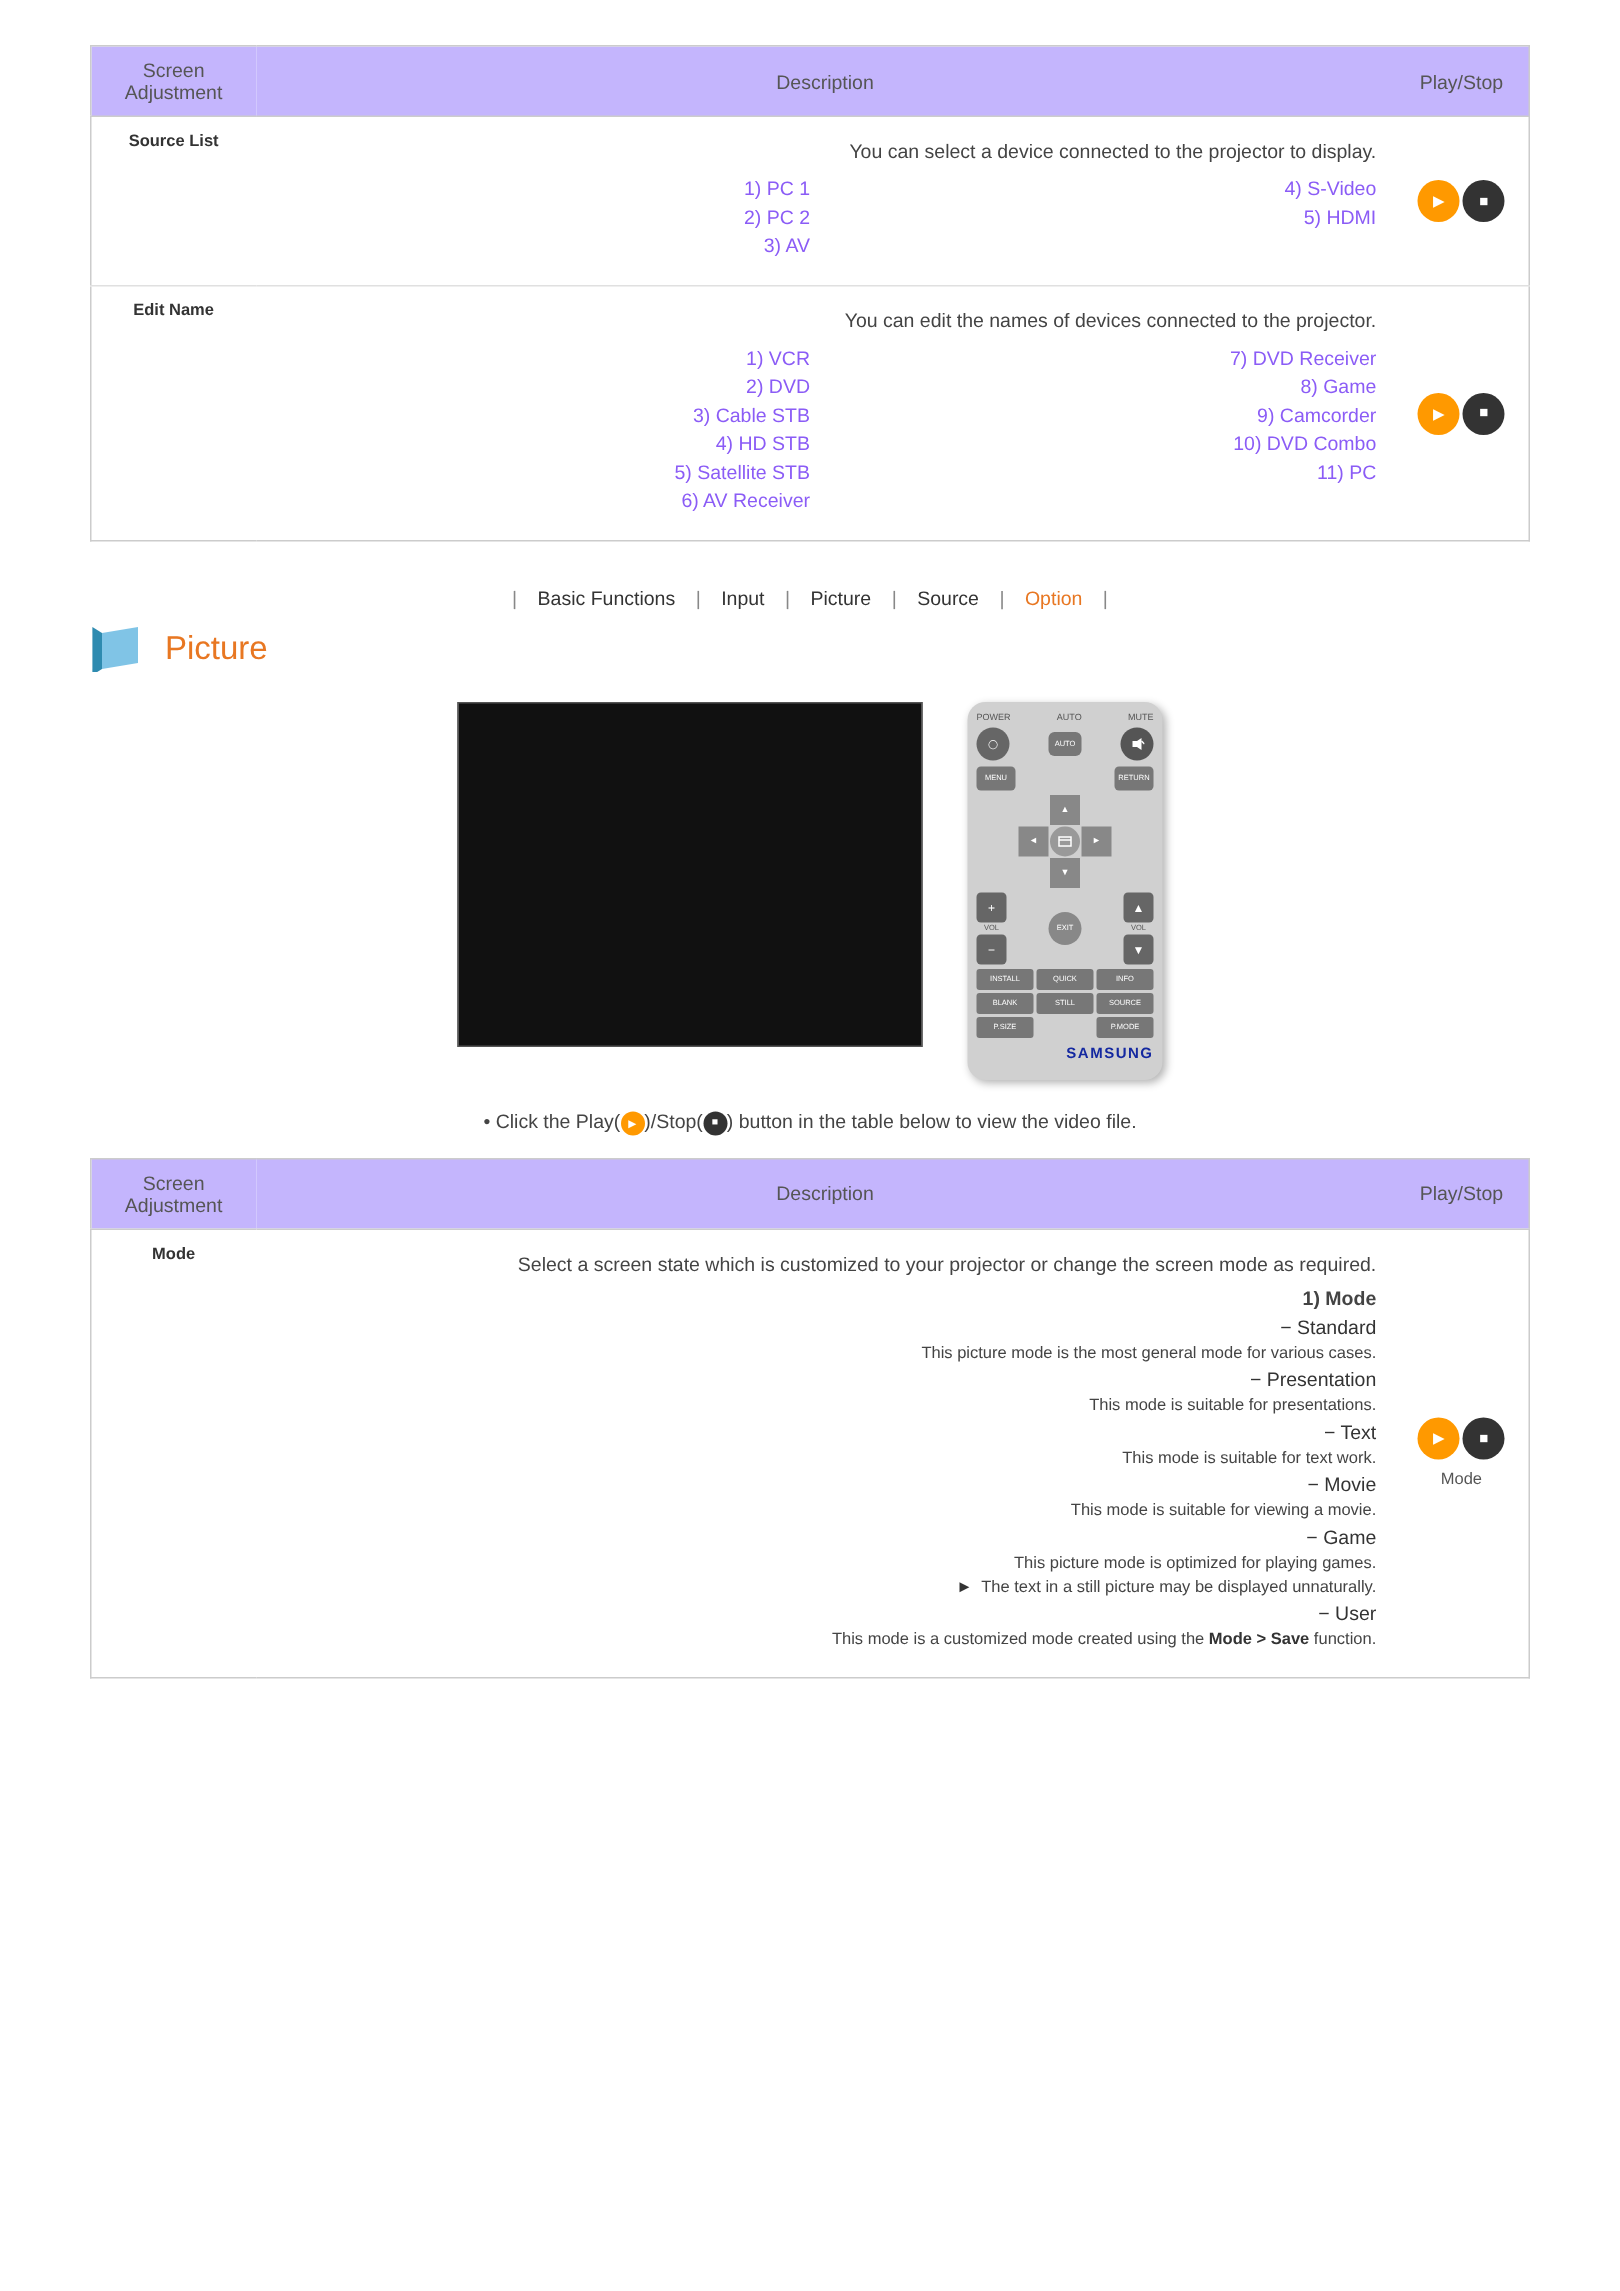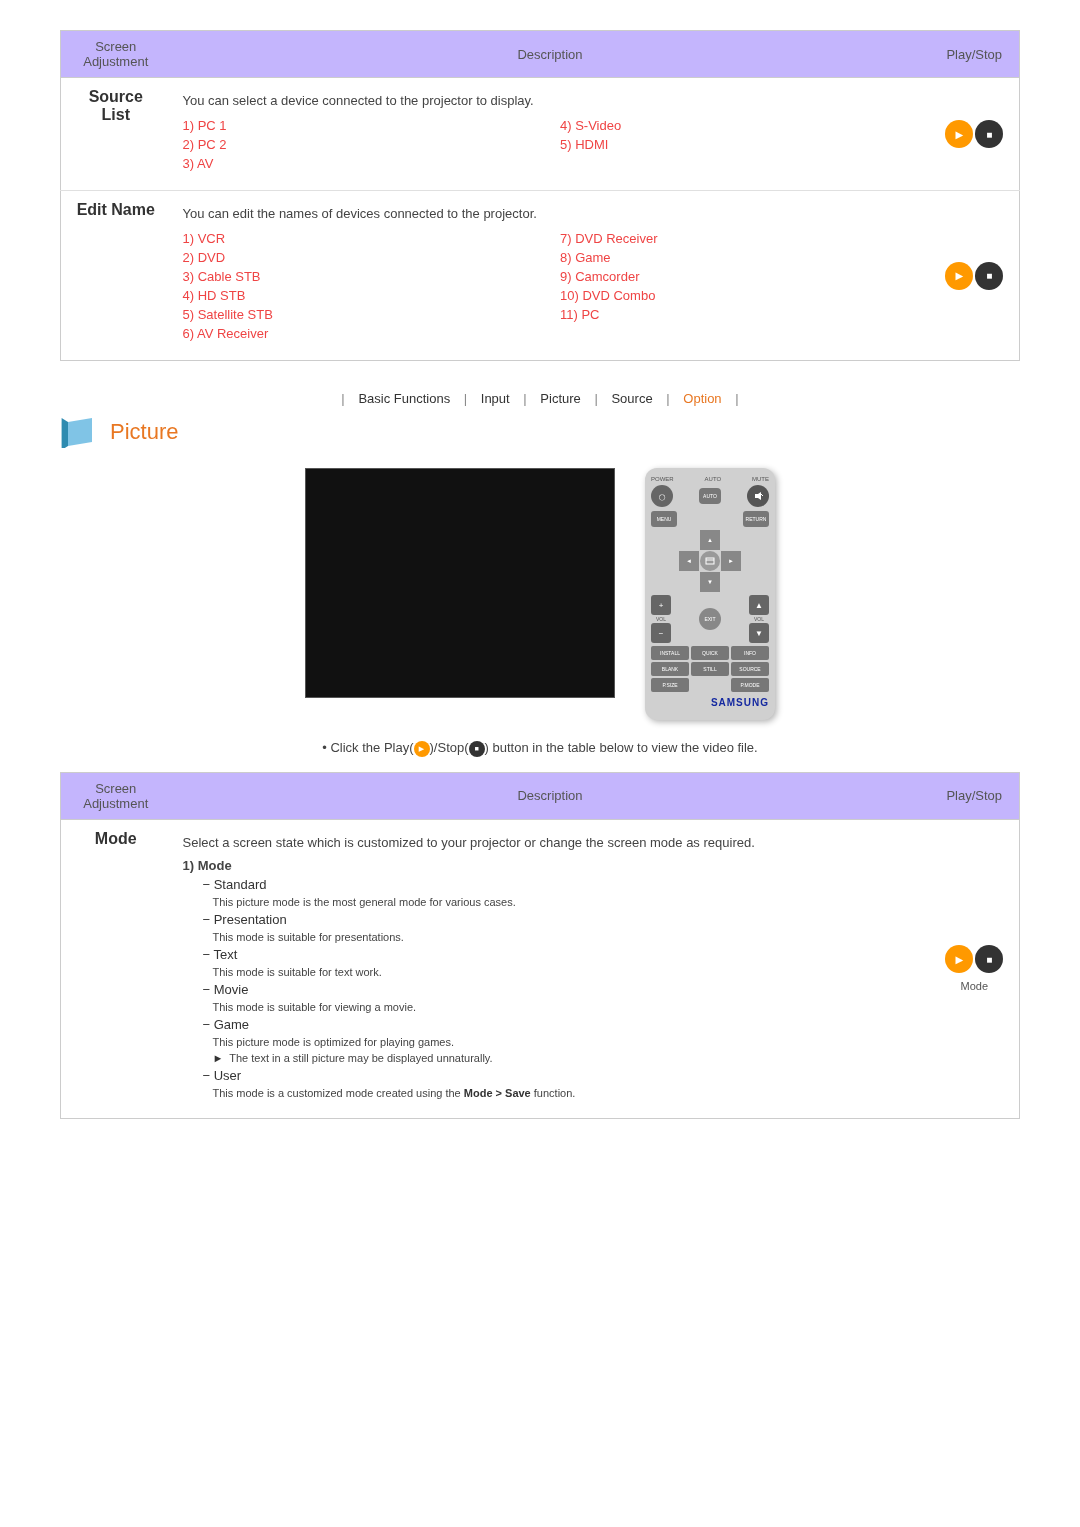--- a/index.html
+++ b/index.html
@@ -41,48 +41,49 @@
     }
     .content-table td {
       padding: 10px 12px;
       vertical-align: top;
       border-bottom: 1px solid #e0e0e0;
     }
     .content-table td:first-child {
       font-weight: bold;
       text-align: center;
       width: 110px;
-      font-size: 16px;
+      font-size: 11px;
     }
     .content-table td:last-child {
       text-align: center;
       vertical-align: middle;
     }
     .content-table tr:last-child td {
       border-bottom: none;
     }
 
     .cell-content {
       padding: 5px 0;
     }
     .cell-content p {
       margin-bottom: 8px;
       color: #444;
+      text-align: right;
     }
 
     .two-col {
       display: flex;
       gap: 20px;
     }
     .two-col .col {
       flex: 1;
     }
     .two-col .col p {
       margin-bottom: 4px;
-      color: #ef4444;
+      color: #8b5cf6;
     }
 
     
     .play-stop-btn {
       display: inline-flex;
       align-items: center;
       gap: 2px;
     }
     .btn-play {
       width: 28px;

